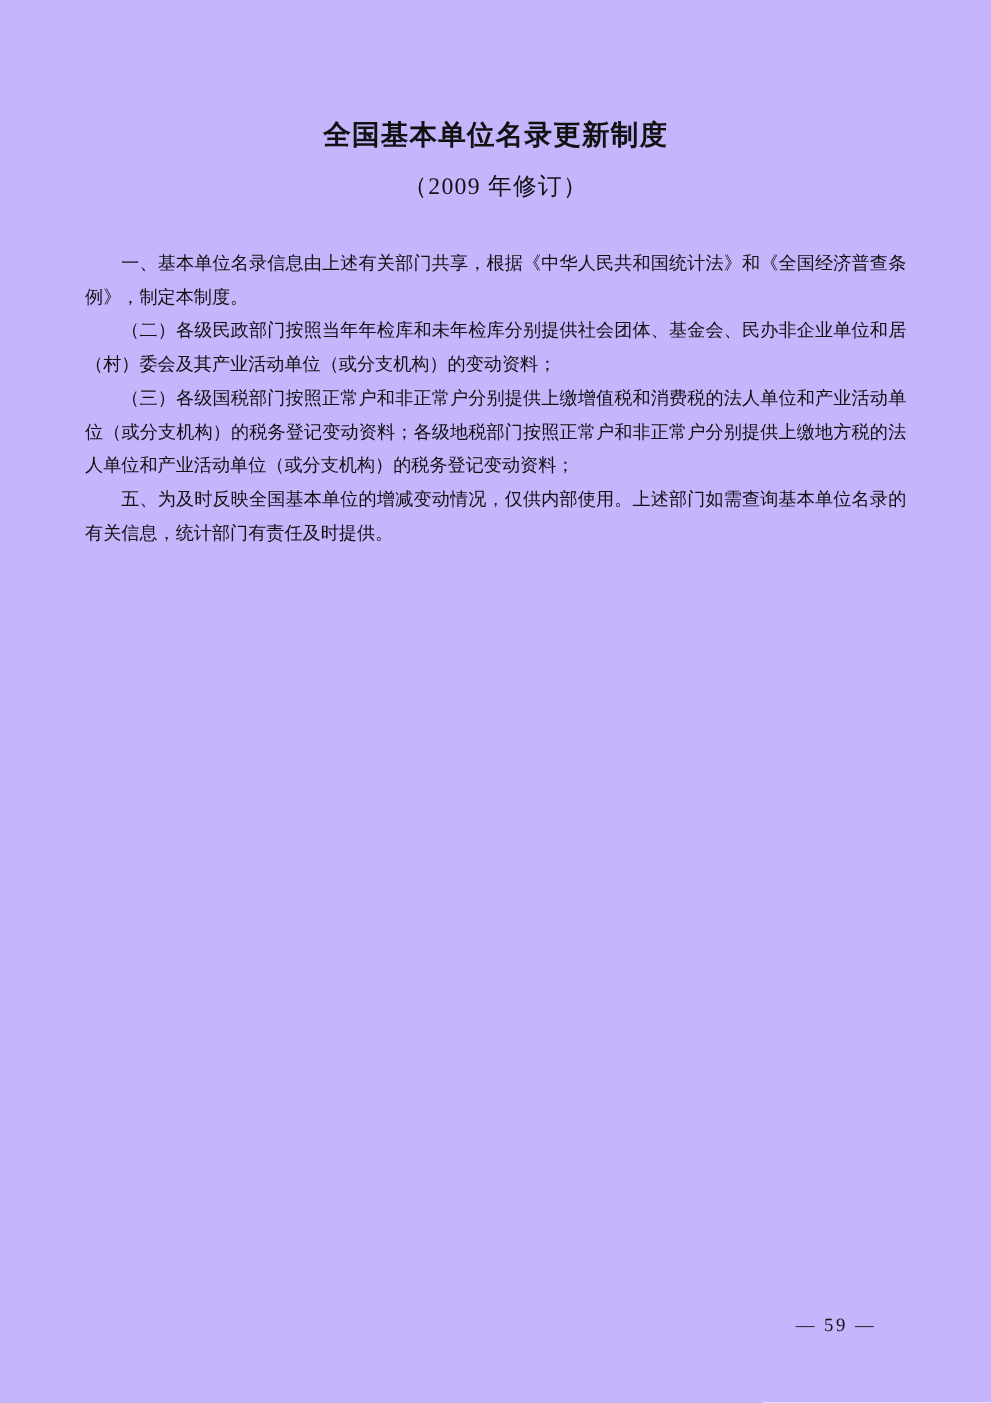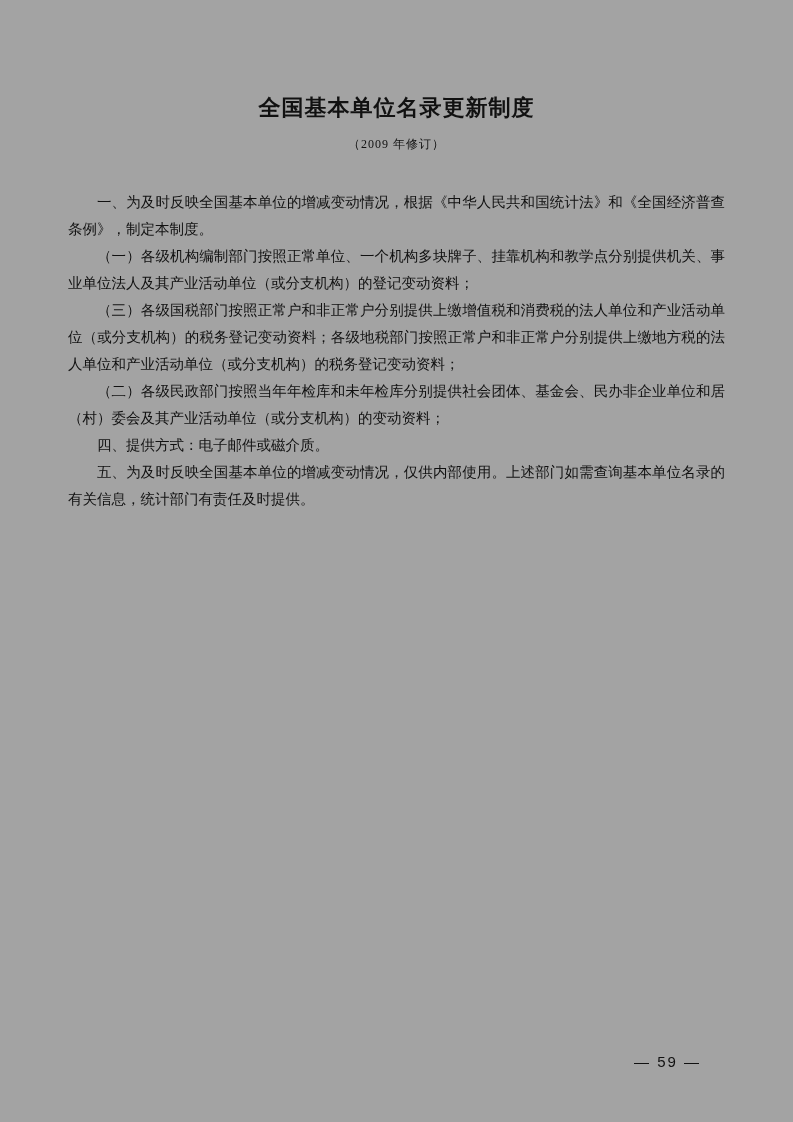--- a/index.html
+++ b/index.html
@@ -2,82 +2,80 @@
 <html><head>
 <meta charset="utf-8">
 <style>
   * { margin: 0; padding: 0; box-sizing: border-box; }
   html, body { background: #ffffff; }
   .page {
     position: relative;
     width: 793px;
     height: 1122px;
     margin: 0 auto;
-    background: #a3a3a3;
+    background: #c4b5fd;
     color: #111111;
     overflow: hidden;
   }
   .doc-title {
     margin-top: 93px;
     text-align: center;
     font-family: "Liberation Sans", "DejaVu Sans", sans-serif;
     font-weight: bold;
     font-size: 22px;
     letter-spacing: 1px;
     color: #111111;
   }
   .doc-subtitle {
     margin-top: 13px;
     text-align: center;
     font-family: "Liberation Serif", "DejaVu Serif", serif;
-    font-size: 12px;
+    font-size: 19px;
     letter-spacing: 1px;
     color: #111111;
   }
   .doc-body {
     margin: 36px 68px 0 68px;
     font-family: "Liberation Serif", "DejaVu Serif", serif;
     font-size: 14.5px;
     line-height: 27px;
     text-align: justify;
     color: #111111;
   }
   .doc-body p {
     text-indent: 2em;
     margin: 0;
   }
   .page-footer {
     position: absolute;
     bottom: 52px;
     right: 92px;
-    font-family: Liberation Sans, sans-serif;
+    font-family: Liberation Serif, serif;
     font-size: 15px;
     color: #111111;
     letter-spacing: 2px;
   }
 </style>
 </head>
 <body>
 
 <div class="page">
   <h1 class="doc-title">全国基本单位名录更新制度</h1>
   <div class="doc-subtitle">（2009 年修订）</div>
 
   <div class="doc-body">
 
-      <p>一、为及时反映全国基本单位的增减变动情况，根据《中华人民共和国统计法》和《全国经济普查条例》，制定本制度。</p>
+      <p>一、基本单位名录信息由上述有关部门共享，根据《中华人民共和国统计法》和《全国经济普查条例》，制定本制度。</p>
 
 
 
-      <p>（一）各级机构编制部门按照正常单位、一个机构多块牌子、挂靠机构和教学点分别提供机关、事业单位法人及其产业活动单位（或分支机构）的登记变动资料；</p>
+
+      <p>（二）各级民政部门按照当年年检库和未年检库分别提供社会团体、基金会、民办非企业单位和居（村）委会及其产业活动单位（或分支机构）的变动资料；</p>
 
       <p>（三）各级国税部门按照正常户和非正常户分别提供上缴增值税和消费税的法人单位和产业活动单位（或分支机构）的税务登记变动资料；各级地税部门按照正常户和非正常户分别提供上缴地方税的法人单位和产业活动单位（或分支机构）的税务登记变动资料；</p>
 
-      <p>（二）各级民政部门按照当年年检库和未年检库分别提供社会团体、基金会、民办非企业单位和居（村）委会及其产业活动单位（或分支机构）的变动资料；</p>
 
-
-      <p>四、提供方式：电子邮件或磁介质。</p>
 
       <p>五、为及时反映全国基本单位的增减变动情况，仅供内部使用。上述部门如需查询基本单位名录的有关信息，统计部门有责任及时提供。</p>
     </div>
 
   <div class="page-footer">—  59  —</div>
 </div>
 
 </body></html>

